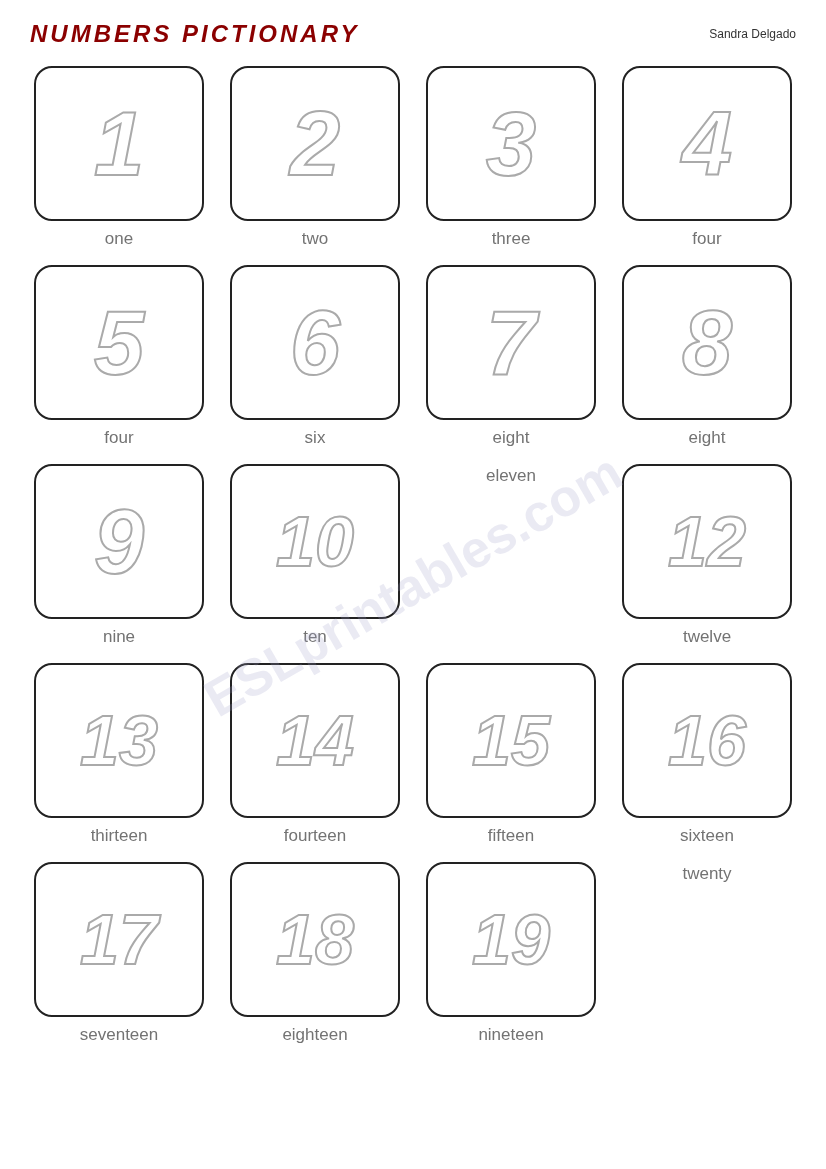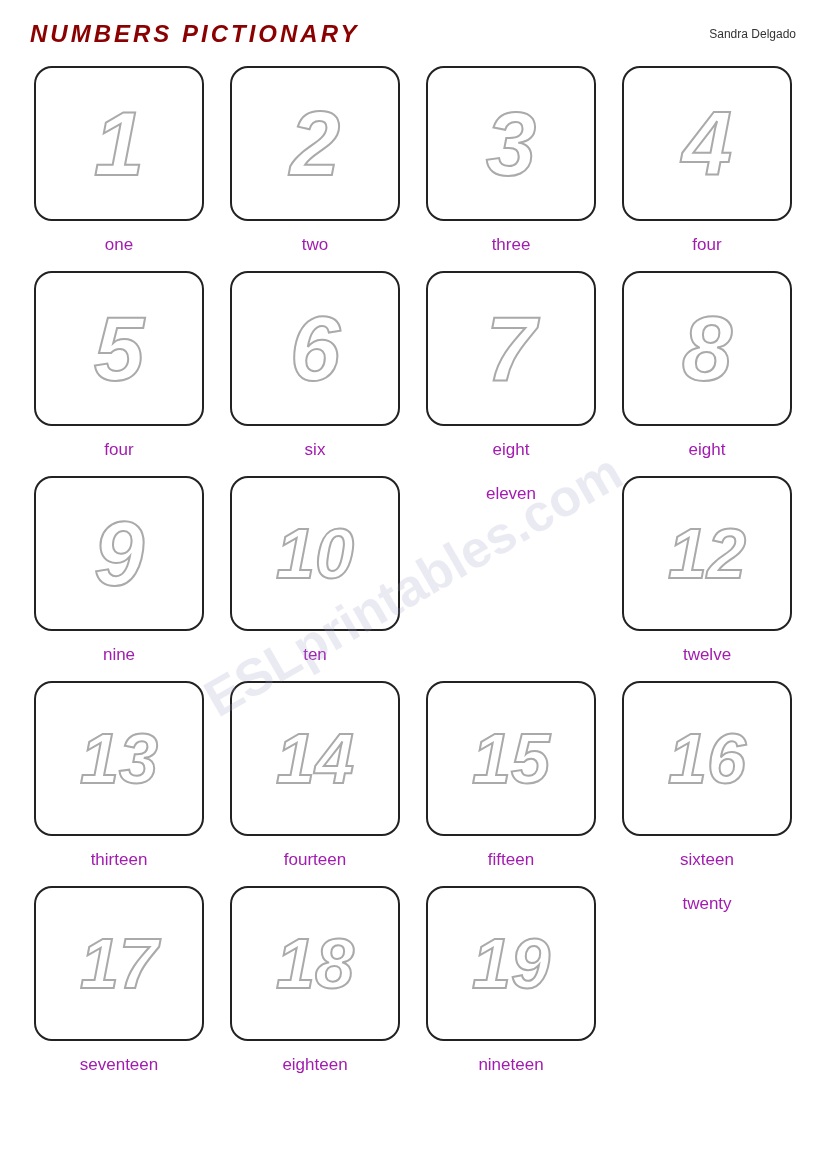--- a/index.html
+++ b/index.html
@@ -63,23 +63,23 @@
       font-family: 'Arial Black', Arial, sans-serif;
       font-style: italic;
       line-height: 1;
       user-select: none;
     }
     .card-number.big {
       font-size: 70px;
     }
     .card-label {
       font-size: 17px;
-      color: #a21caf;
-      font-family: Arial, sans-serif;
-      margin-top: 8px;
+      color: #737373;
+      font-family: Arial, sans-serif;
+      margin-top: 2px;
     }
     .watermark {
       position: absolute;
       top: 50%;
       left: 50%;
       transform: translate(-50%, -50%) rotate(-30deg);
       font-size: 52px;
       color: rgba(160, 160, 200, 0.22);
       font-weight: bold;
       pointer-events: none;

